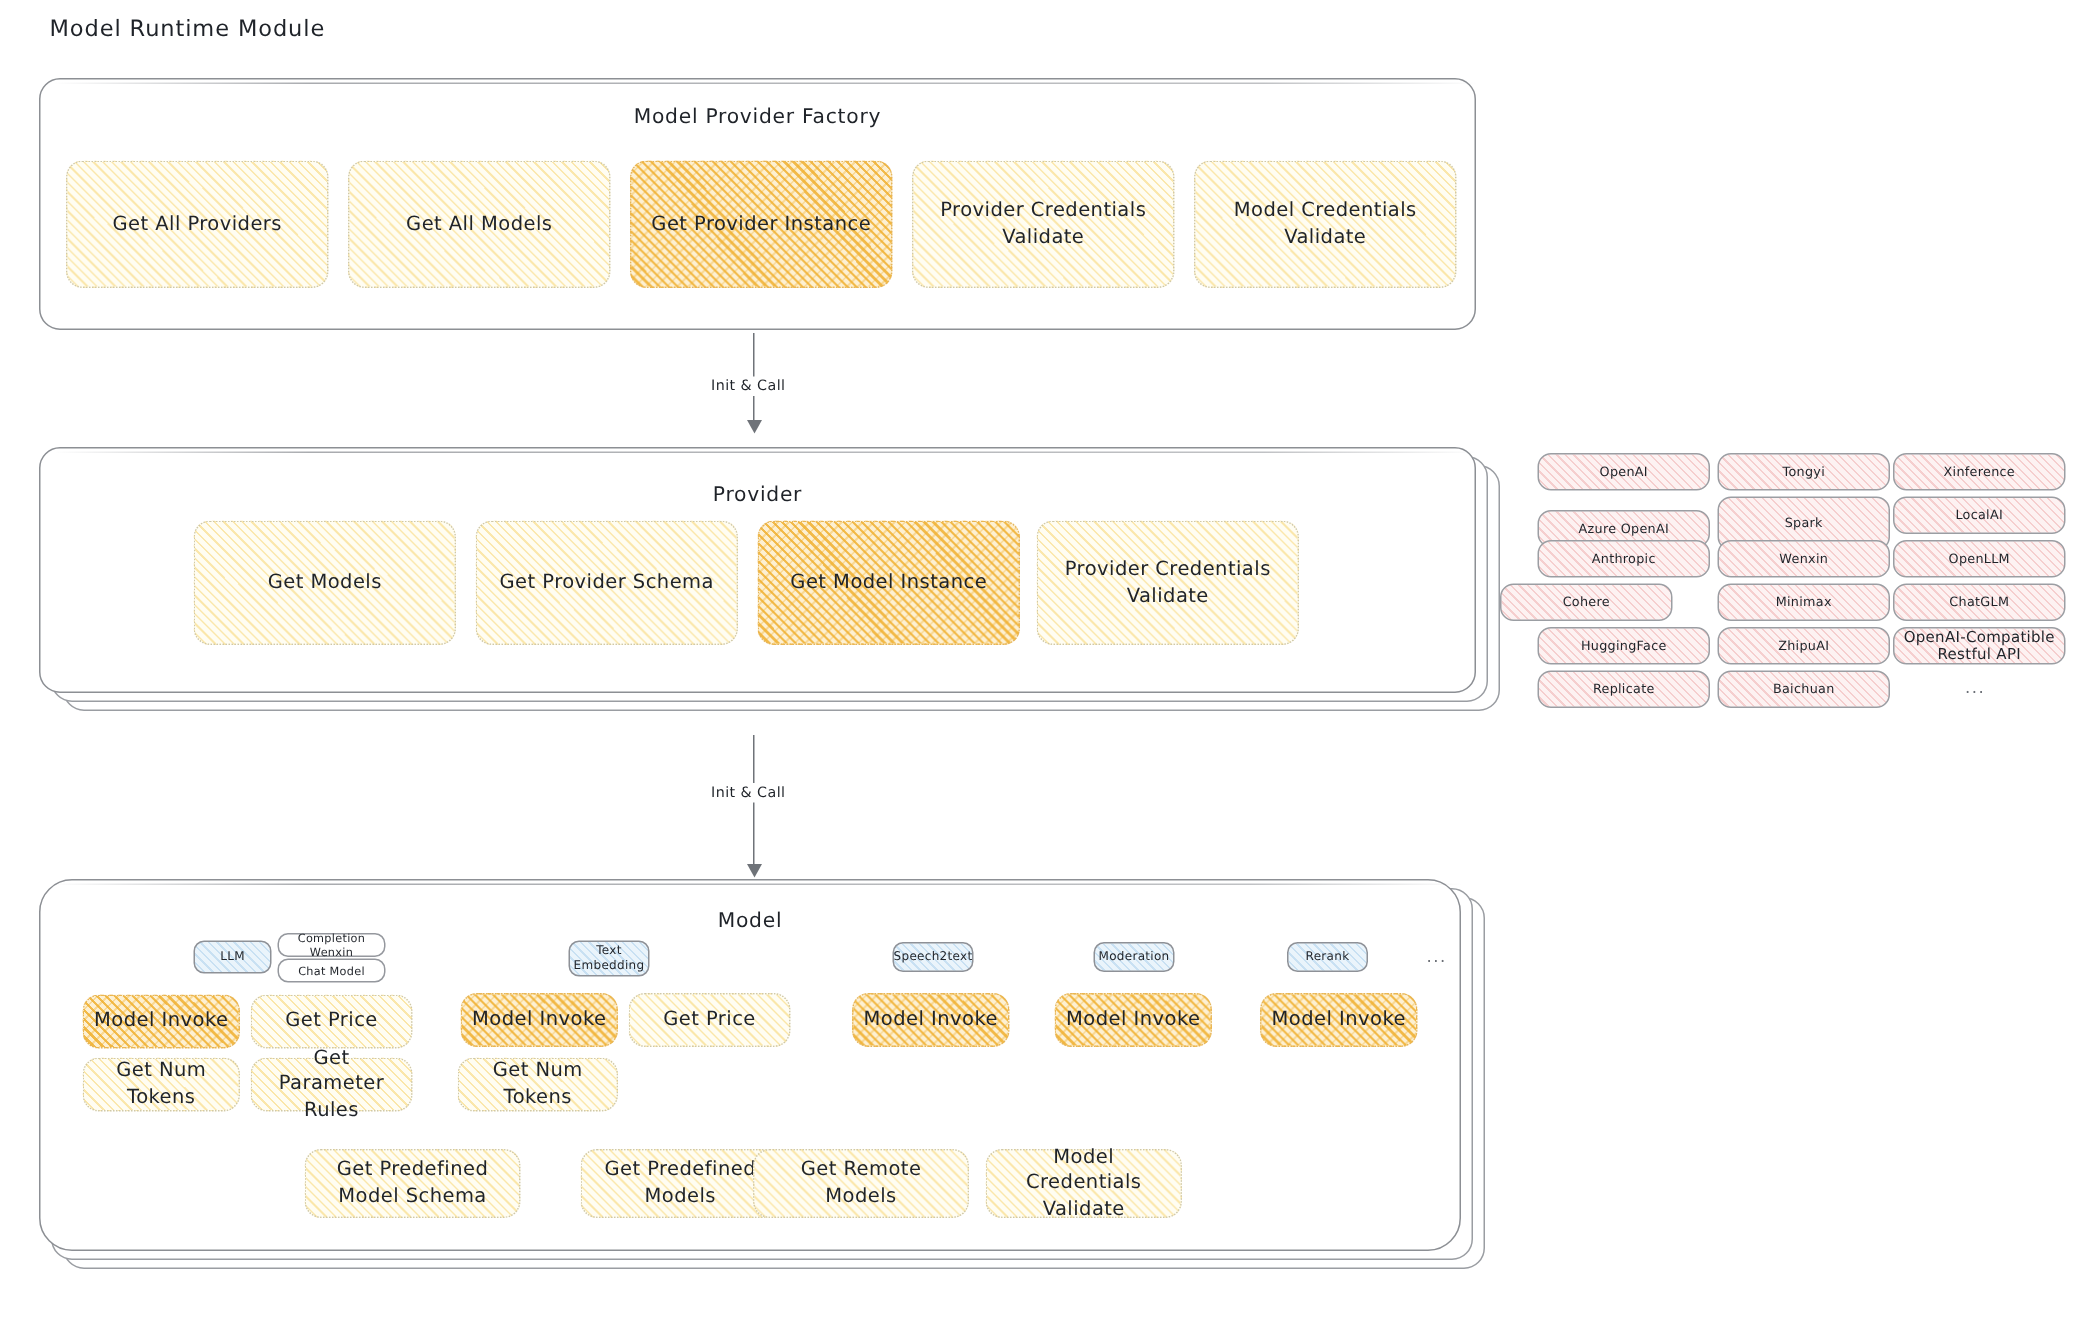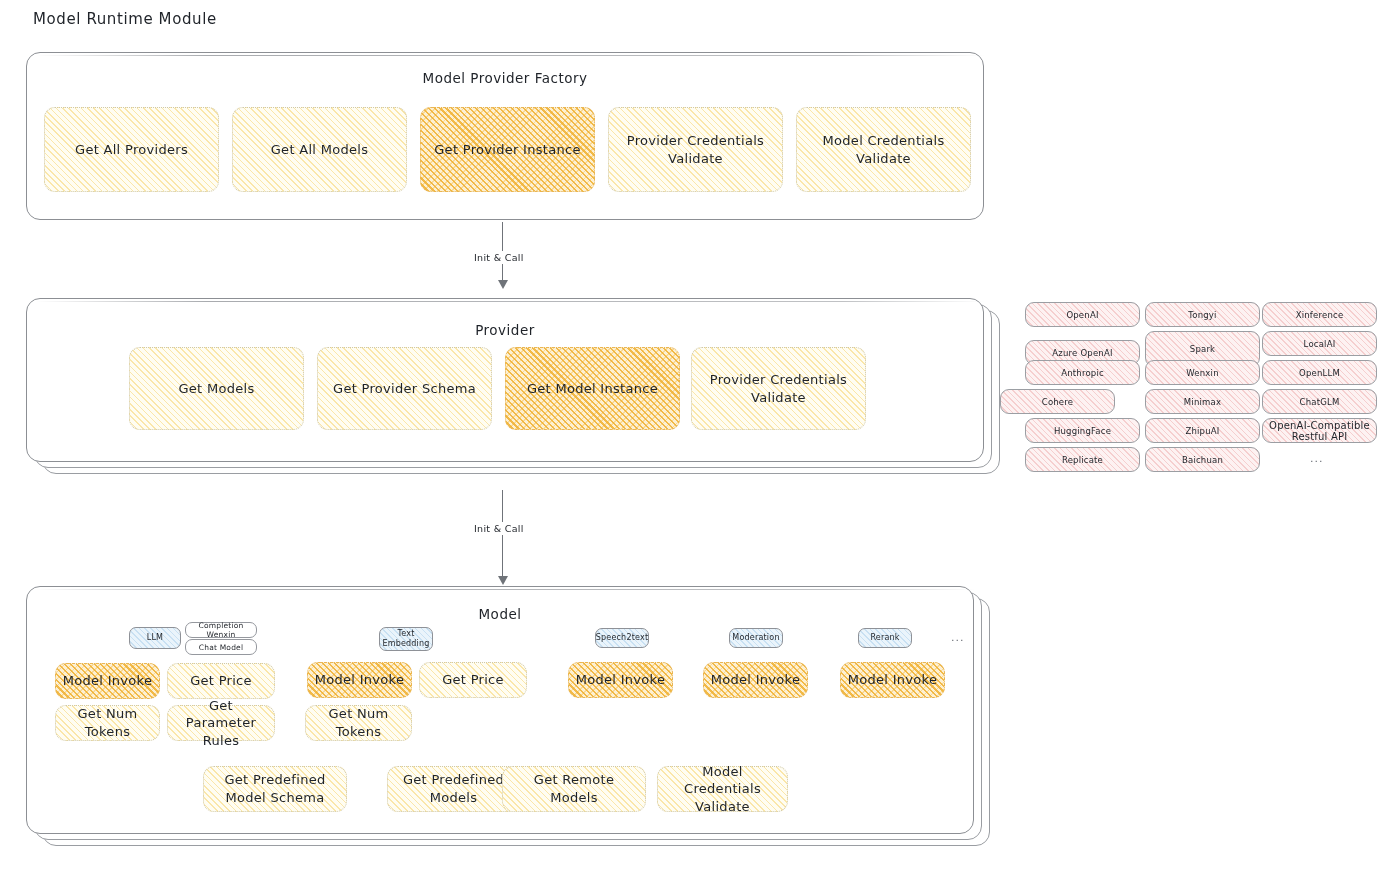--- a/index.html
+++ b/index.html
@@ -160,21 +160,21 @@
 <div class="pdots hand" style="left:1310px;top:452px;">...</div>
 
 <div class="arrow" style="left:502px;top:490px;width:10px;height:96px;">
   <div class="ln" style="height:88px;"></div>
   <div class="hd" style="top:86px;"></div>
 </div>
 <div class="arrow-lbl hand" style="left:470px;top:522px;">Init &amp; Call</div>
 
 <div class="stack-layer" style="left:42px;top:598px;width:948px;height:248px;"></div>
 <div class="stack-layer" style="left:34px;top:592px;width:948px;height:248px;"></div>
-<div class="card shadowline" style="left:26px;top:586px;width:948px;height:248px;">
+<div class="card shadowline" style="left:26px;top:586px;width:948px;height:248px;border-radius:22px;">
   <div class="grp-title hand" style="top:19px;">Model</div>
 </div>
 
 <div class="bpill hand" style="left:129px;top:627px;width:52px;height:22px;">LLM</div>
 <div class="wpill hand" style="left:185px;top:622px;width:72px;height:16px;">Completion Wenxin</div>
 <div class="wpill hand" style="left:185px;top:639px;width:72px;height:16px;">Chat Model</div>
 
 <div class="hbox strong hand" style="left:55px;top:663px;width:105px;height:36px;">Model Invoke</div>
 <div class="hbox hand" style="left:167px;top:663px;width:108px;height:36px;">Get Price</div>
 <div class="hbox hand" style="left:55px;top:705px;width:105px;height:36px;">Get Num Tokens</div>

